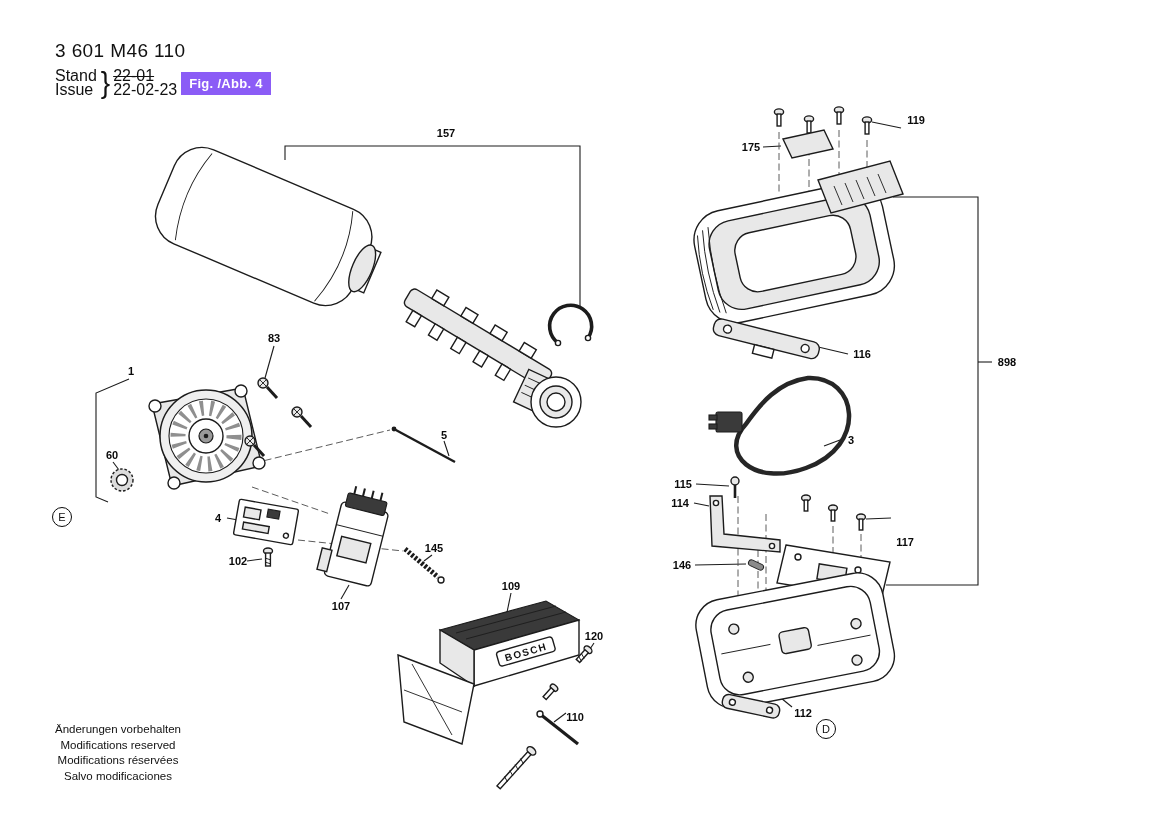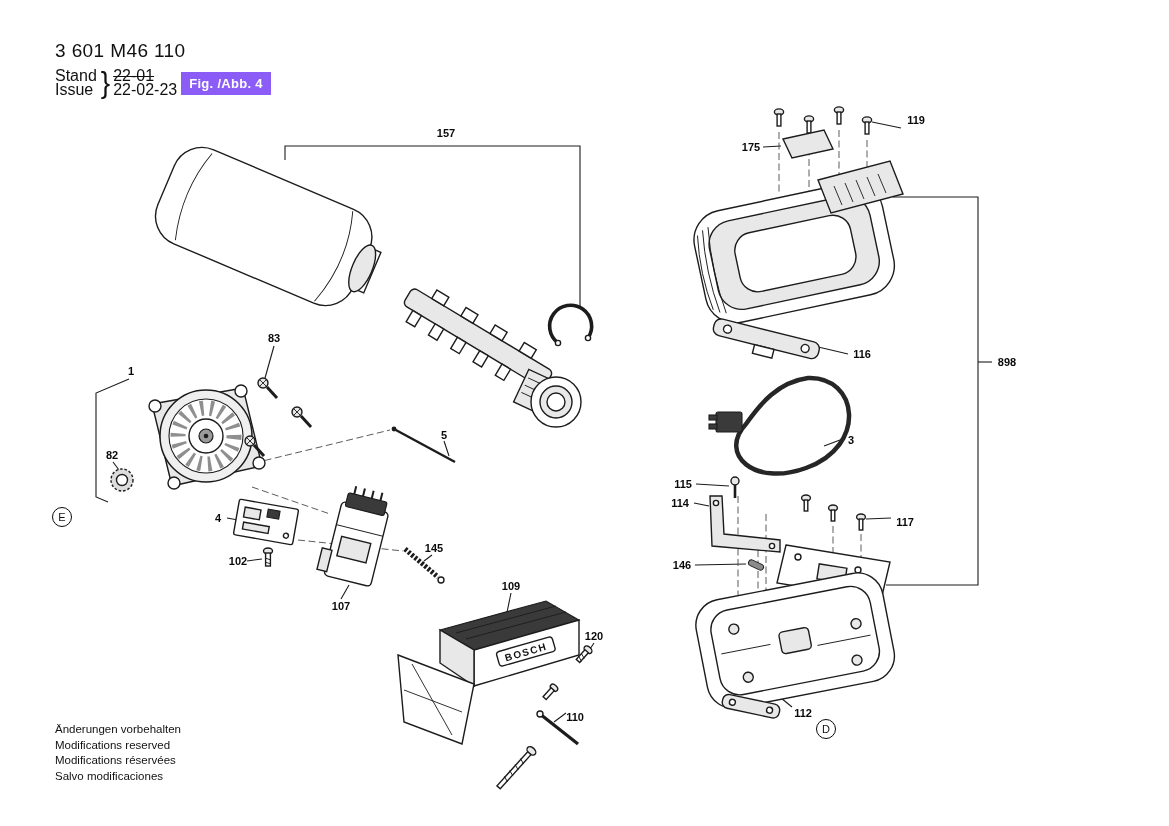--- a/index.html
+++ b/index.html
@@ -39,21 +39,21 @@
   .rev-labels, .rev-dates { display:flex; flex-direction:column; font-size:16px; line-height:14px; }
   .brace { font-size:28px; font-weight:300; line-height:26px; margin:0 3px 0 4px; transform:scaleY(1.08); }
   .strike { text-decoration:line-through; }
   .fig-box {
     background:#8b5cf6; color:#fff; font-weight:bold; font-size:13px;
     padding:4px 8px; margin-left:4px; letter-spacing:0.3px;
   }
 
   .footer { position:absolute; left:55px; bottom:42px; z-index:3;
     font-size:11.5px; line-height:15.5px; }
-  .footer span { display:block; }
+  .footer span { display:block;text-align:center; }
 </style>
 </head>
 <body>
 
 <svg id="artwork" viewBox="0 0 1169 826" xmlns="http://www.w3.org/2000/svg">
 
   <g>
     <path class="leader" d="M285,160 L285,146 L580,146 L580,308"></path>
     <path class="leader" d="M893,197 L978,197 L978,585 L886,585"></path>
     <line class="leader" x1="978" y1="362" x2="992" y2="362"></line>
@@ -349,26 +349,26 @@
 
 <div class="overlay">
     <span class="callout" style="left: 446px; top: 133px;">157</span>
     <span class="callout" style="left: 916px; top: 120px;">119</span>
     <span class="callout" style="left: 751px; top: 147px;">175</span>
     <span class="callout" style="left: 1007px; top: 362px;">898</span>
     <span class="callout" style="left: 862px; top: 354px;">116</span>
     <span class="callout" style="left: 851px; top: 440px;">3</span>
     <span class="callout" style="left: 683px; top: 484px;">115</span>
     <span class="callout" style="left: 680px; top: 503px;">114</span>
-    <span class="callout" style="left: 905px; top: 522px;">117</span>
+    <span class="callout" style="left: 905px; top: 542px;">117</span>
     <span class="callout" style="left: 682px; top: 565px;">146</span>
     <span class="callout" style="left: 803px; top: 713px;">112</span>
     <span class="callout" style="left: 274px; top: 338px;">83</span>
     <span class="callout" style="left: 131px; top: 371px;">1</span>
-    <span class="callout" style="left: 112px; top: 455px;">82</span>
+    <span class="callout" style="left: 112px; top: 455px;">60</span>
     <span class="callout" style="left: 444px; top: 435px;">5</span>
     <span class="callout" style="left: 218px; top: 518px;">4</span>
     <span class="callout" style="left: 238px; top: 561px;">102</span>
     <span class="callout" style="left: 434px; top: 548px;">145</span>
     <span class="callout" style="left: 341px; top: 606px;">107</span>
     <span class="callout" style="left: 511px; top: 586px;">109</span>
     <span class="callout" style="left: 594px; top: 636px;">120</span>
     <span class="callout" style="left: 575px; top: 717px;">110</span>
     <span class="marker" style="left: 62px; top: 517px;">E</span>
     <span class="marker" style="left: 826px; top: 729px;">D</span>

